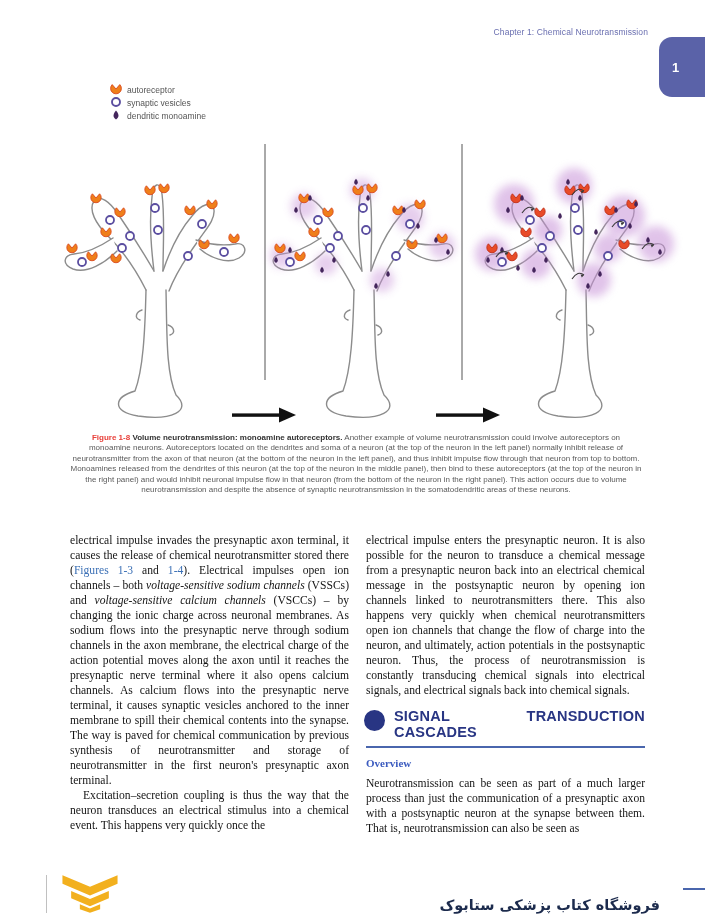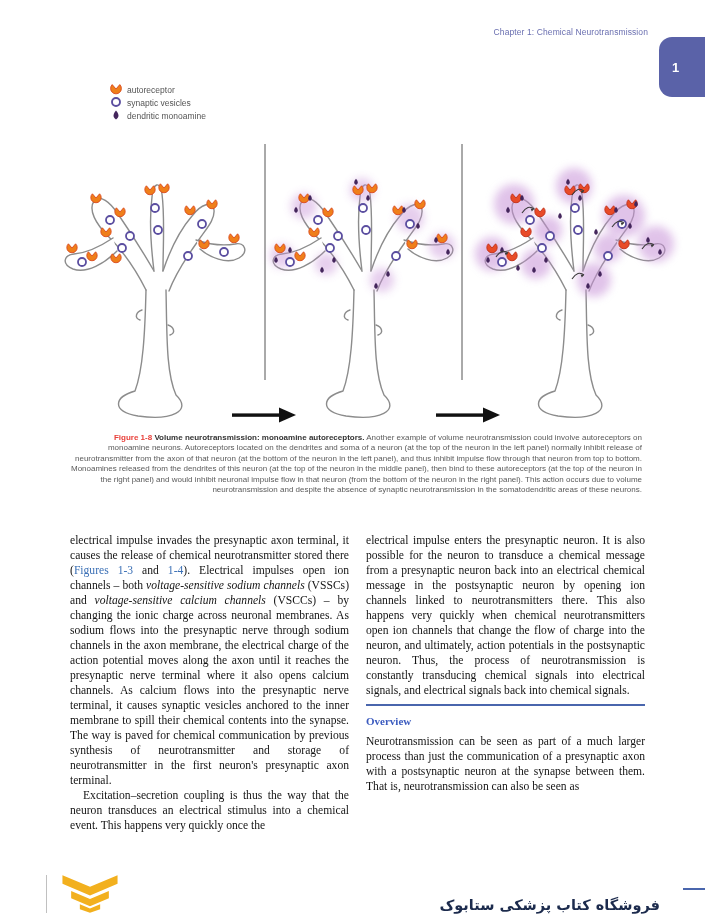--- a/index.html
+++ b/index.html
@@ -17,21 +17,21 @@
   
   .legend{position:absolute;left:110px;top:82px;font-size:8.5px;color:#555;}
   .legend-row{display:flex;align-items:flex-end;height:13px;}
   .legend-row svg{margin-right:5px;}
 
   
   .figure-svg{position:absolute;left:0;top:132px;}
 
   
   .caption{position:absolute;left:70px;top:433px;width:572px;
-        font-size:8px;line-height:10.4px;color:#5a5a5a;text-align:right;}
+        font-size:8px;line-height:10.4px;color:#5a5a5a;text-align:center;}
   .caption .cap-label{color:var(--figure-red,#e8403a);font-weight:bold;}
   .caption .cap-title{color:#333;font-weight:bold;}
 
   
   .col{position:absolute;top:533px;width:279px;font-family:"Liberation Serif",serif;
        font-size:11.6px;line-height:15px;color:#141414;text-align:justify;}
   .col-left{left:70px;}
   .col-right{left:366px;}
   .col p{margin:0;}
   .col p.indent{text-indent:13px;}
@@ -281,20 +281,24 @@
     <span>Another example of volume neurotransmission could involve autoreceptors on monoamine neurons. Autoreceptors located on the dendrites and soma of a neuron (at the top of the neuron in the left panel) normally inhibit release of neurotransmitter from the axon of that neuron (at the bottom of the neuron in the left panel), and thus inhibit impulse flow through that neuron from top to bottom. Monoamines released from the dendrites of this neuron (at the top of the neuron in the middle panel), then bind to these autoreceptors (at the top of the neuron in the right panel) and would inhibit neuronal impulse flow in that neuron (from the bottom of the neuron in the right panel). This action occurs due to volume neurotransmission and despite the absence of synaptic neurotransmission in the somatodendritic areas of these neurons.</span>
   </div>
 
   <div class="col col-left">
     <p><span>electrical impulse invades the presynaptic axon terminal, it causes the release of chemical neurotransmitter stored there (</span><span class="link">Figures 1-3</span><span> and </span><span class="link">1-4</span><span>). Electrical impulses open ion channels – both </span><span class="em">voltage-sensitive sodium channels</span><span> (VSSCs) and </span><span class="em">voltage-sensitive calcium channels</span><span> (VSCCs) – by changing the ionic charge across neuronal membranes. As sodium flows into the presynaptic nerve through sodium channels in the axon membrane, the electrical charge of the action potential moves along the axon until it reaches the presynaptic nerve terminal where it also opens calcium channels. As calcium flows into the presynaptic nerve terminal, it causes synaptic vesicles anchored to the inner membrane to spill their chemical contents into the synapse. The way is paved for chemical communication by previous synthesis of neurotransmitter and storage of neurotransmitter in the first neuron's presynaptic axon terminal.</span></p>
     <p class="indent">Excitation–secretion coupling is thus the way that the neuron transduces an electrical stimulus into a chemical event. This happens very quickly once the</p>
   </div>
 
   <div class="col col-right">
     <p>electrical impulse enters the presynaptic neuron. It is also possible for the neuron to transduce a chemical message from a presynaptic neuron back into an electrical chemical message in the postsynaptic neuron by opening ion channels linked to neurotransmitters there. This also happens very quickly when chemical neurotransmitters open ion channels that change the flow of charge into the neuron, and ultimately, action potentials in the postsynaptic neuron. Thus, the process of neurotransmission is constantly transducing chemical signals into electrical signals, and electrical signals back into chemical signals.</p>
+    <div class="sec-head">
+      <div class="sec-bullet"></div>
+      <div class="sec-title">SIGNAL TRANSDUCTION CASCADES</div>
+    </div>
     <hr class="sec-rule">
     <div class="overview">Overview</div>
     <p>Neurotransmission can be seen as part of a much larger process than just the communication of a presynaptic axon with a postsynaptic neuron at the synapse between them. That is, neurotransmission can also be seen as</p>
   </div>
 
   <div class="fade"></div>
 
   <div class="footer">
     <div class="footer-left">
       <div class="logo-sep"></div>

